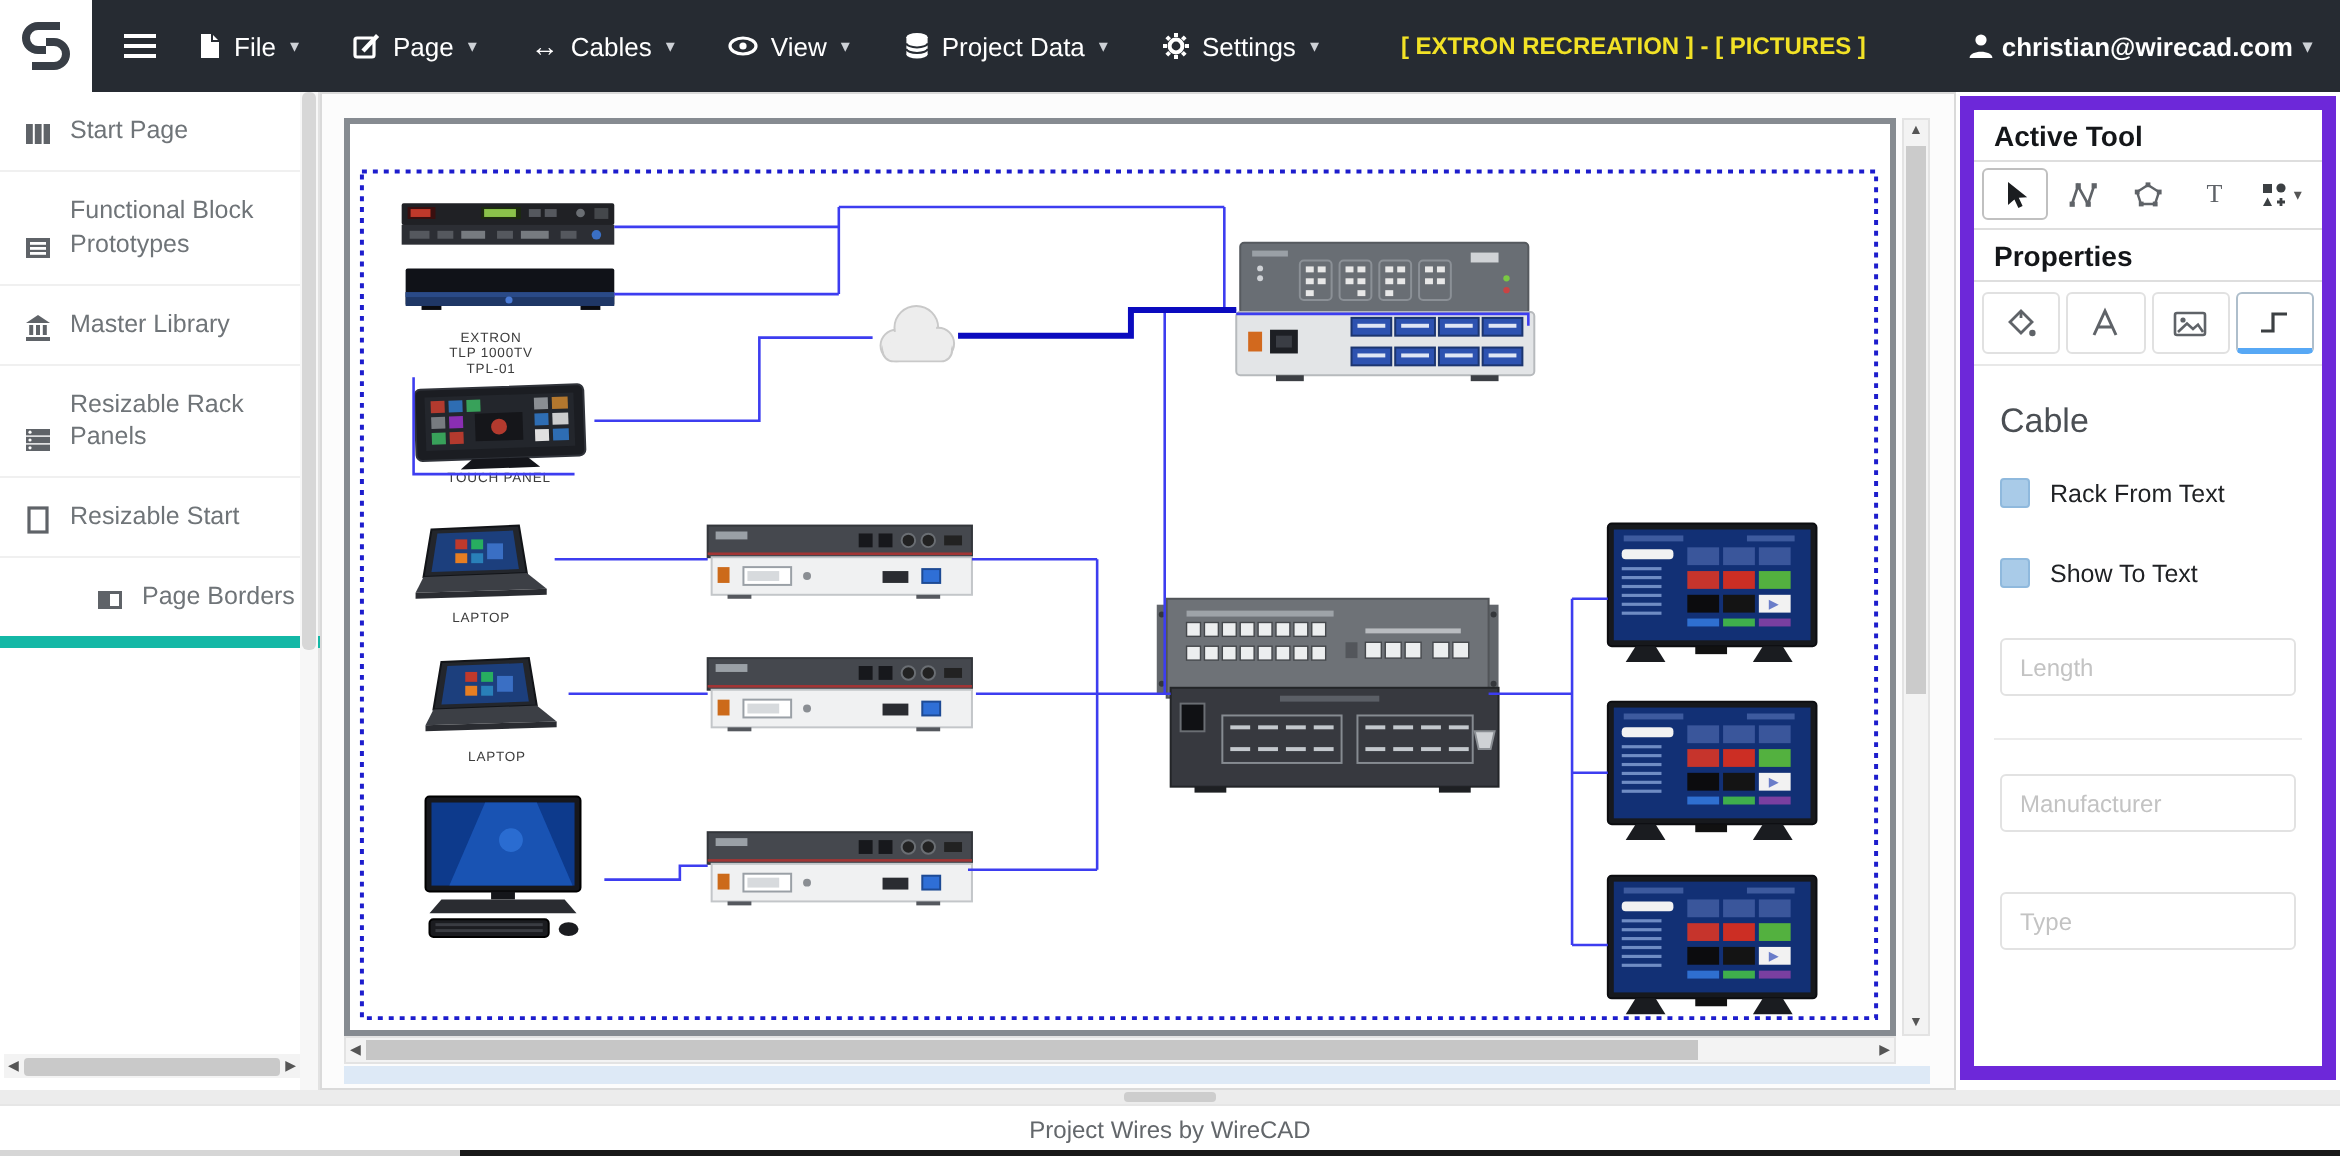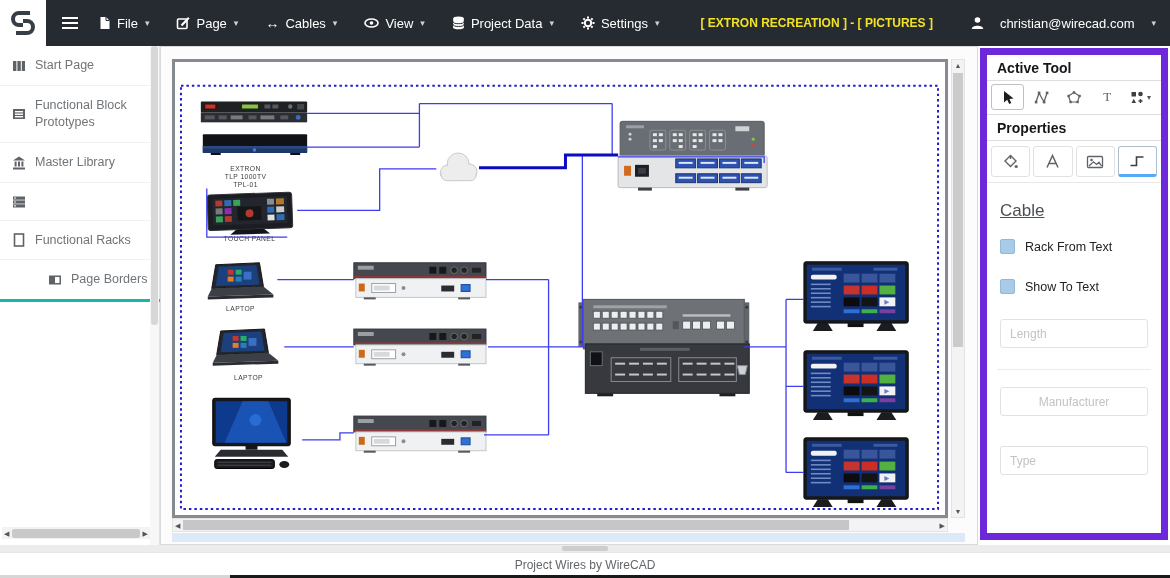--- a/index.html
+++ b/index.html
@@ -6,25 +6,25 @@
   #app{position:relative;width:1170px;height:578px;overflow:hidden;background:#fff;
        font-family:"Liberation Sans",sans-serif;-webkit-font-smoothing:antialiased;}
 
   
   .navbar{position:absolute;top:0;left:0;right:0;height:46px;background:#262b32;display:flex;align-items:center;color:#fff;z-index:5;}
   .logo{width:46px;height:46px;background:#fff;display:flex;align-items:center;justify-content:center;flex:0 0 auto;}
   .hamburger{margin:0 20px 0 16px;display:flex;align-items:center;}
   .nav-item{display:flex;align-items:center;gap:6px;margin-right:27px;font-size:13px;color:#fff;cursor:default;white-space:nowrap;}
   .nav-caret{font-size:9px;color:#cdd1d6;margin-left:1px;}
   .project-label{color:#f2e226;font-weight:bold;font-size:12px;margin-left:14px;white-space:nowrap;}
-  .user{margin-left:auto;margin-right:14px;display:flex;align-items:center;gap:16px;font-size:13px;font-weight:normal;white-space:nowrap;}
+  .user{margin-left:auto;margin-right:14px;display:flex;align-items:center;gap:4px;font-size:13px;font-weight:bold;white-space:nowrap;}
 
   
   .sidebar{position:absolute;top:46px;left:0;width:160px;bottom:33px;background:#fff;border-right:1px solid #e2e2e2;box-sizing:border-box;}
-  .side-item{display:flex;align-items:center;gap:9px;padding:11px 6px 11px 12px;border-bottom:1px solid #f0f0f0;color:#6f7478;font-size:12.5px;line-height:1.35;width:138px;}
+  .side-item{display:flex;align-items:flex-end;gap:9px;padding:11px 6px 11px 12px;border-bottom:1px solid #f0f0f0;color:#6f7478;font-size:12.5px;line-height:1.35;width:138px;}
   .side-item .sicon{flex:0 0 auto;margin-top:1px;}
   .sidebar-vscroll{position:absolute;top:0;right:0;width:9px;height:100%;background:#f7f7f7;}
   .sidebar-vscroll .thumb{position:absolute;top:0;left:1px;width:7px;height:56%;background:#d7d7d7;border-radius:3px;}
   .sidebar-hscroll{position:absolute;left:2px;bottom:6px;width:148px;height:12px;background:#f3f3f3;display:flex;align-items:center;}
   .sb-arrow{font-size:7px;color:#555;padding:0 2px;line-height:1;}
   .sb-thumb{flex:1;height:9px;background:#c9c9c9;border-radius:2px;margin:0 1px;}
 
   
   .canvas{position:absolute;top:46px;left:160px;width:818px;height:499px;background:#fcfcfc;border:1px solid #dadada;box-sizing:border-box;}
   .page-frame{position:absolute;left:11px;top:12px;right:29px;bottom:26px;border:3px solid #868b91;background:#fff;overflow:hidden;}
@@ -48,28 +48,28 @@
   .rpanel{position:absolute;top:48px;left:980px;width:188px;bottom:38px;background:#fff;border:7px solid #6d28d9;box-sizing:border-box;}
   .rp-header{font-size:14px;font-weight:bold;color:#141619;padding:5px 10px 4px;border-bottom:1px solid #dedede;}
   .tool-row{display:flex;align-items:center;padding:3px 4px 4px;border-bottom:1px solid #dedede;}
   .tool-btn{width:34px;height:26px;display:flex;align-items:center;justify-content:center;gap:2px;box-sizing:border-box;}
   .tool-btn.selected{border:1px solid #c0c0c0;border-radius:3px;background:#fff;}
   .tool-caret{font-size:8px;color:#555;}
   .tab-row{display:flex;gap:3px;padding:5px 4px;border-bottom:1px solid #e8e8e8;}
   .tab{width:42px;height:31px;border:1px solid #e1e1e1;border-radius:3px;display:flex;align-items:center;justify-content:center;box-sizing:border-box;background:#fff;}
   .tab.active{border-color:#aebecb;border-bottom:3px solid #57a8f5;}
   .rp-content{padding:14px 13px 0;}
-  .section-title{font-size:17px;color:#4b4f54;margin:4px 0 18px;text-decoration:underline;}
+  .section-title{font-size:17px;color:#4b4f54;margin:4px 0 18px;}
   .check-row{display:flex;align-items:center;gap:10px;margin:0 0 25px;}
   .checkbox{width:13px;height:13px;background:#a9cbe8;border:1px solid #8fb9dd;border-radius:2px;flex:0 0 auto;}
   .check-label{font-size:12.5px;color:#202225;}
   .text-input{width:100%;box-sizing:border-box;height:29px;border:1px solid #e2e2e2;border-radius:3px;padding:0 9px;font-size:12px;color:#333;background:#fff;outline:none;}
   .text-input::placeholder{color:#c3c3c3;}
   .divider{border:none;border-top:1px solid #ececec;margin:21px -3px 17px;}
-  .mb-big{margin-bottom:30px;text-align:center;}
+  .mb-big{margin-bottom:30px;}
 
   
   .splitter{position:absolute;left:0;right:0;top:545px;height:7px;background:#ececec;}
   .splitter .handle{position:absolute;left:50%;top:1px;transform:translateX(-50%);width:46px;height:5px;background:#cdcdcd;border-radius:2px;}
   .footer{position:absolute;left:0;right:0;top:552px;height:23px;background:#fff;border-top:1px solid #e6e6e6;display:flex;align-items:center;justify-content:center;font-size:12px;color:#63676b;}
   .bottom-strip{position:absolute;left:0;right:0;top:575px;height:3px;display:flex;}
   .bottom-strip .lt{width:230px;background:#d6d6d6;}
   .bottom-strip .dk{flex:1;background:#191919;}
 </style>
 </head>
@@ -194,28 +194,29 @@
             <rect x="1" y="1.5" width="12" height="3.2"></rect>
             <rect x="1" y="5.4" width="12" height="3.2"></rect>
             <rect x="1" y="9.3" width="12" height="3.2"></rect>
           </g>
           <g fill="#fff">
             <circle cx="3" cy="3.1" r="0.8"></circle>
             <circle cx="3" cy="7" r="0.8"></circle>
             <circle cx="3" cy="10.9" r="0.8"></circle>
           </g>
         </svg>
+      <span>Resizable Rack Panels</span>
     </div>
     <div class="side-item">
       <svg class="sicon" width="14" height="14" viewBox="0 0 14 14">
           <rect x="2.5" y="1" width="9" height="12" fill="none" stroke="#5f6368" stroke-width="1.6"></rect>
         </svg>
-      <span>Functional Racks</span>
-    </div>
-    <div class="side-item" style="border-bottom:3px solid #14b8a6;padding-left:48px;">
+      <span>Resizable Start</span>
+    </div>
+    <div class="side-item" style="border-bottom:6px solid #14b8a6;padding-left:48px;">
       <svg class="sicon" width="14" height="14" viewBox="0 0 14 14">
           <rect x="1" y="2.5" width="12" height="9" fill="#5f6368"></rect>
           <rect x="7" y="4" width="4.5" height="6" fill="#fff"></rect>
         </svg>
       <span>Page Borders</span>
     </div>
     <div class="sidebar-vscroll">
         <div class="thumb"></div>
       </div>
     <div class="sidebar-hscroll">

